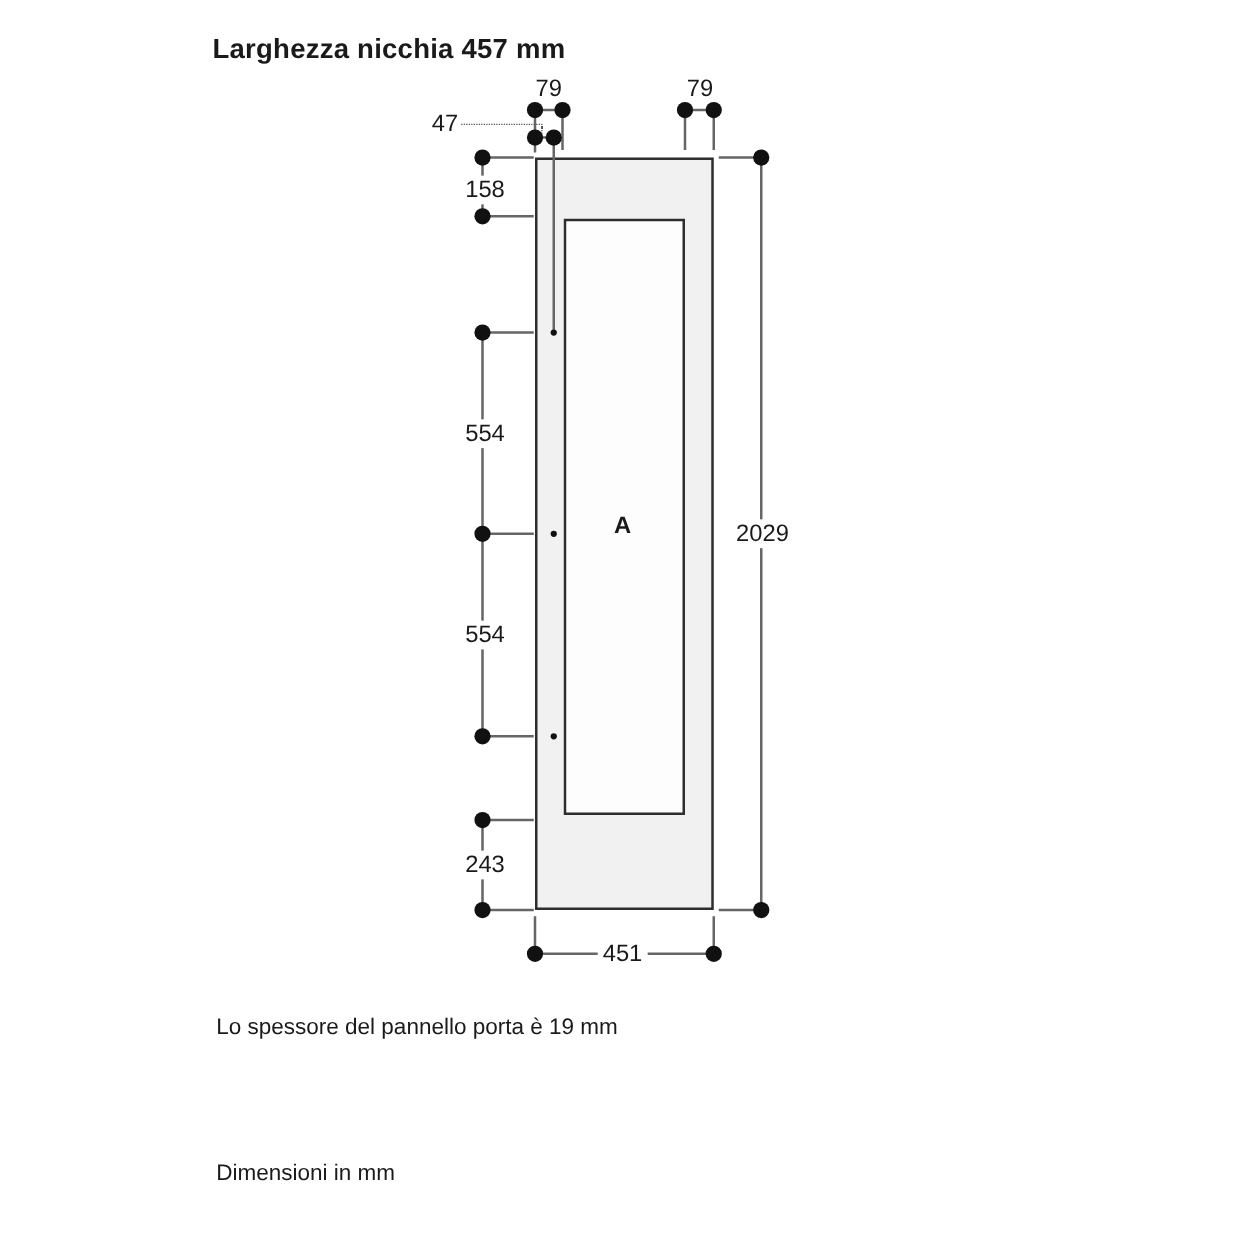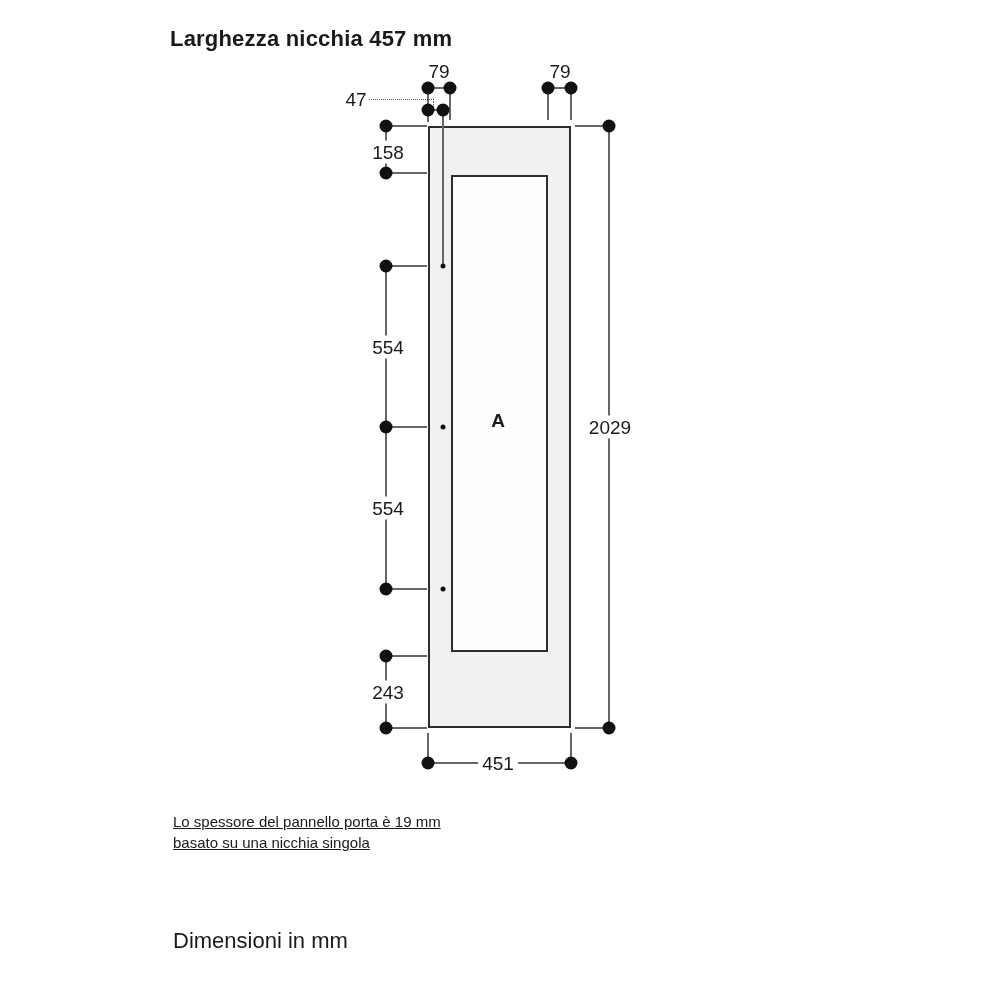--- a/index.html
+++ b/index.html
@@ -15,23 +15,23 @@
   .dotln{position:absolute;background:none;}
   .dot{position:absolute;width:13px;height:13px;border-radius:50%;background:#111111;
        transform:translate(-50%,-50%);}
   .sdot{position:absolute;width:5px;height:5px;border-radius:50%;background:#111111;
         transform:translate(-50%,-50%);}
   .lbl{position:absolute;transform:translate(-50%,-50%);font-size:19px;line-height:1;
        white-space:nowrap;color:#1a1a1a;text-align:right;}
   .lbl.bg{background:#ffffff;padding:2px 4px;}
   #label-a{position:absolute;left:498px;top:421px;transform:translate(-50%,-50%);
            font-size:19px;font-weight:bold;}
-  #notes{left:173px;top:811px;font-size:15px;line-height:21.4px;white-space:nowrap;text-decoration:underline;}
+  #notes{left:173px;top:811px;font-size:18px;line-height:21.4px;white-space:nowrap;}
   #notes .bold{font-weight:bold;}
-  #footer-note{left:173px;top:928px;font-size:22px;white-space:nowrap;}
+  #footer-note{left:173px;top:928px;font-size:18px;white-space:nowrap;}
 </style>
 </head>
 <body>
 
 <div id="canvas">
 
   <div id="title" class="abs">Larghezza nicchia 457 mm</div>
 
   <div class="abs panel"></div>
   <div class="abs window"></div>
@@ -97,18 +97,17 @@
   <div class="lbl bg" style="left:388px;top:347px">554</div>
   <div class="lbl bg" style="left:388px;top:508px">554</div>
   <div class="lbl bg" style="left:388px;top:692px">243</div>
   <div class="lbl bg" style="left:610px;top:427px">2029</div>
   <div class="lbl bg" style="left:498px;top:763px">451</div>
 
   <div id="label-a">A</div>
 
   <div id="notes" class="abs">
     <div>Lo spessore del pannello porta è 19 mm</div>
-    <div>basato su una nicchia singola</div>
   </div>
 
   <div id="footer-note" class="abs">Dimensioni in mm</div>
 
 </div>
 
 </body></html>

